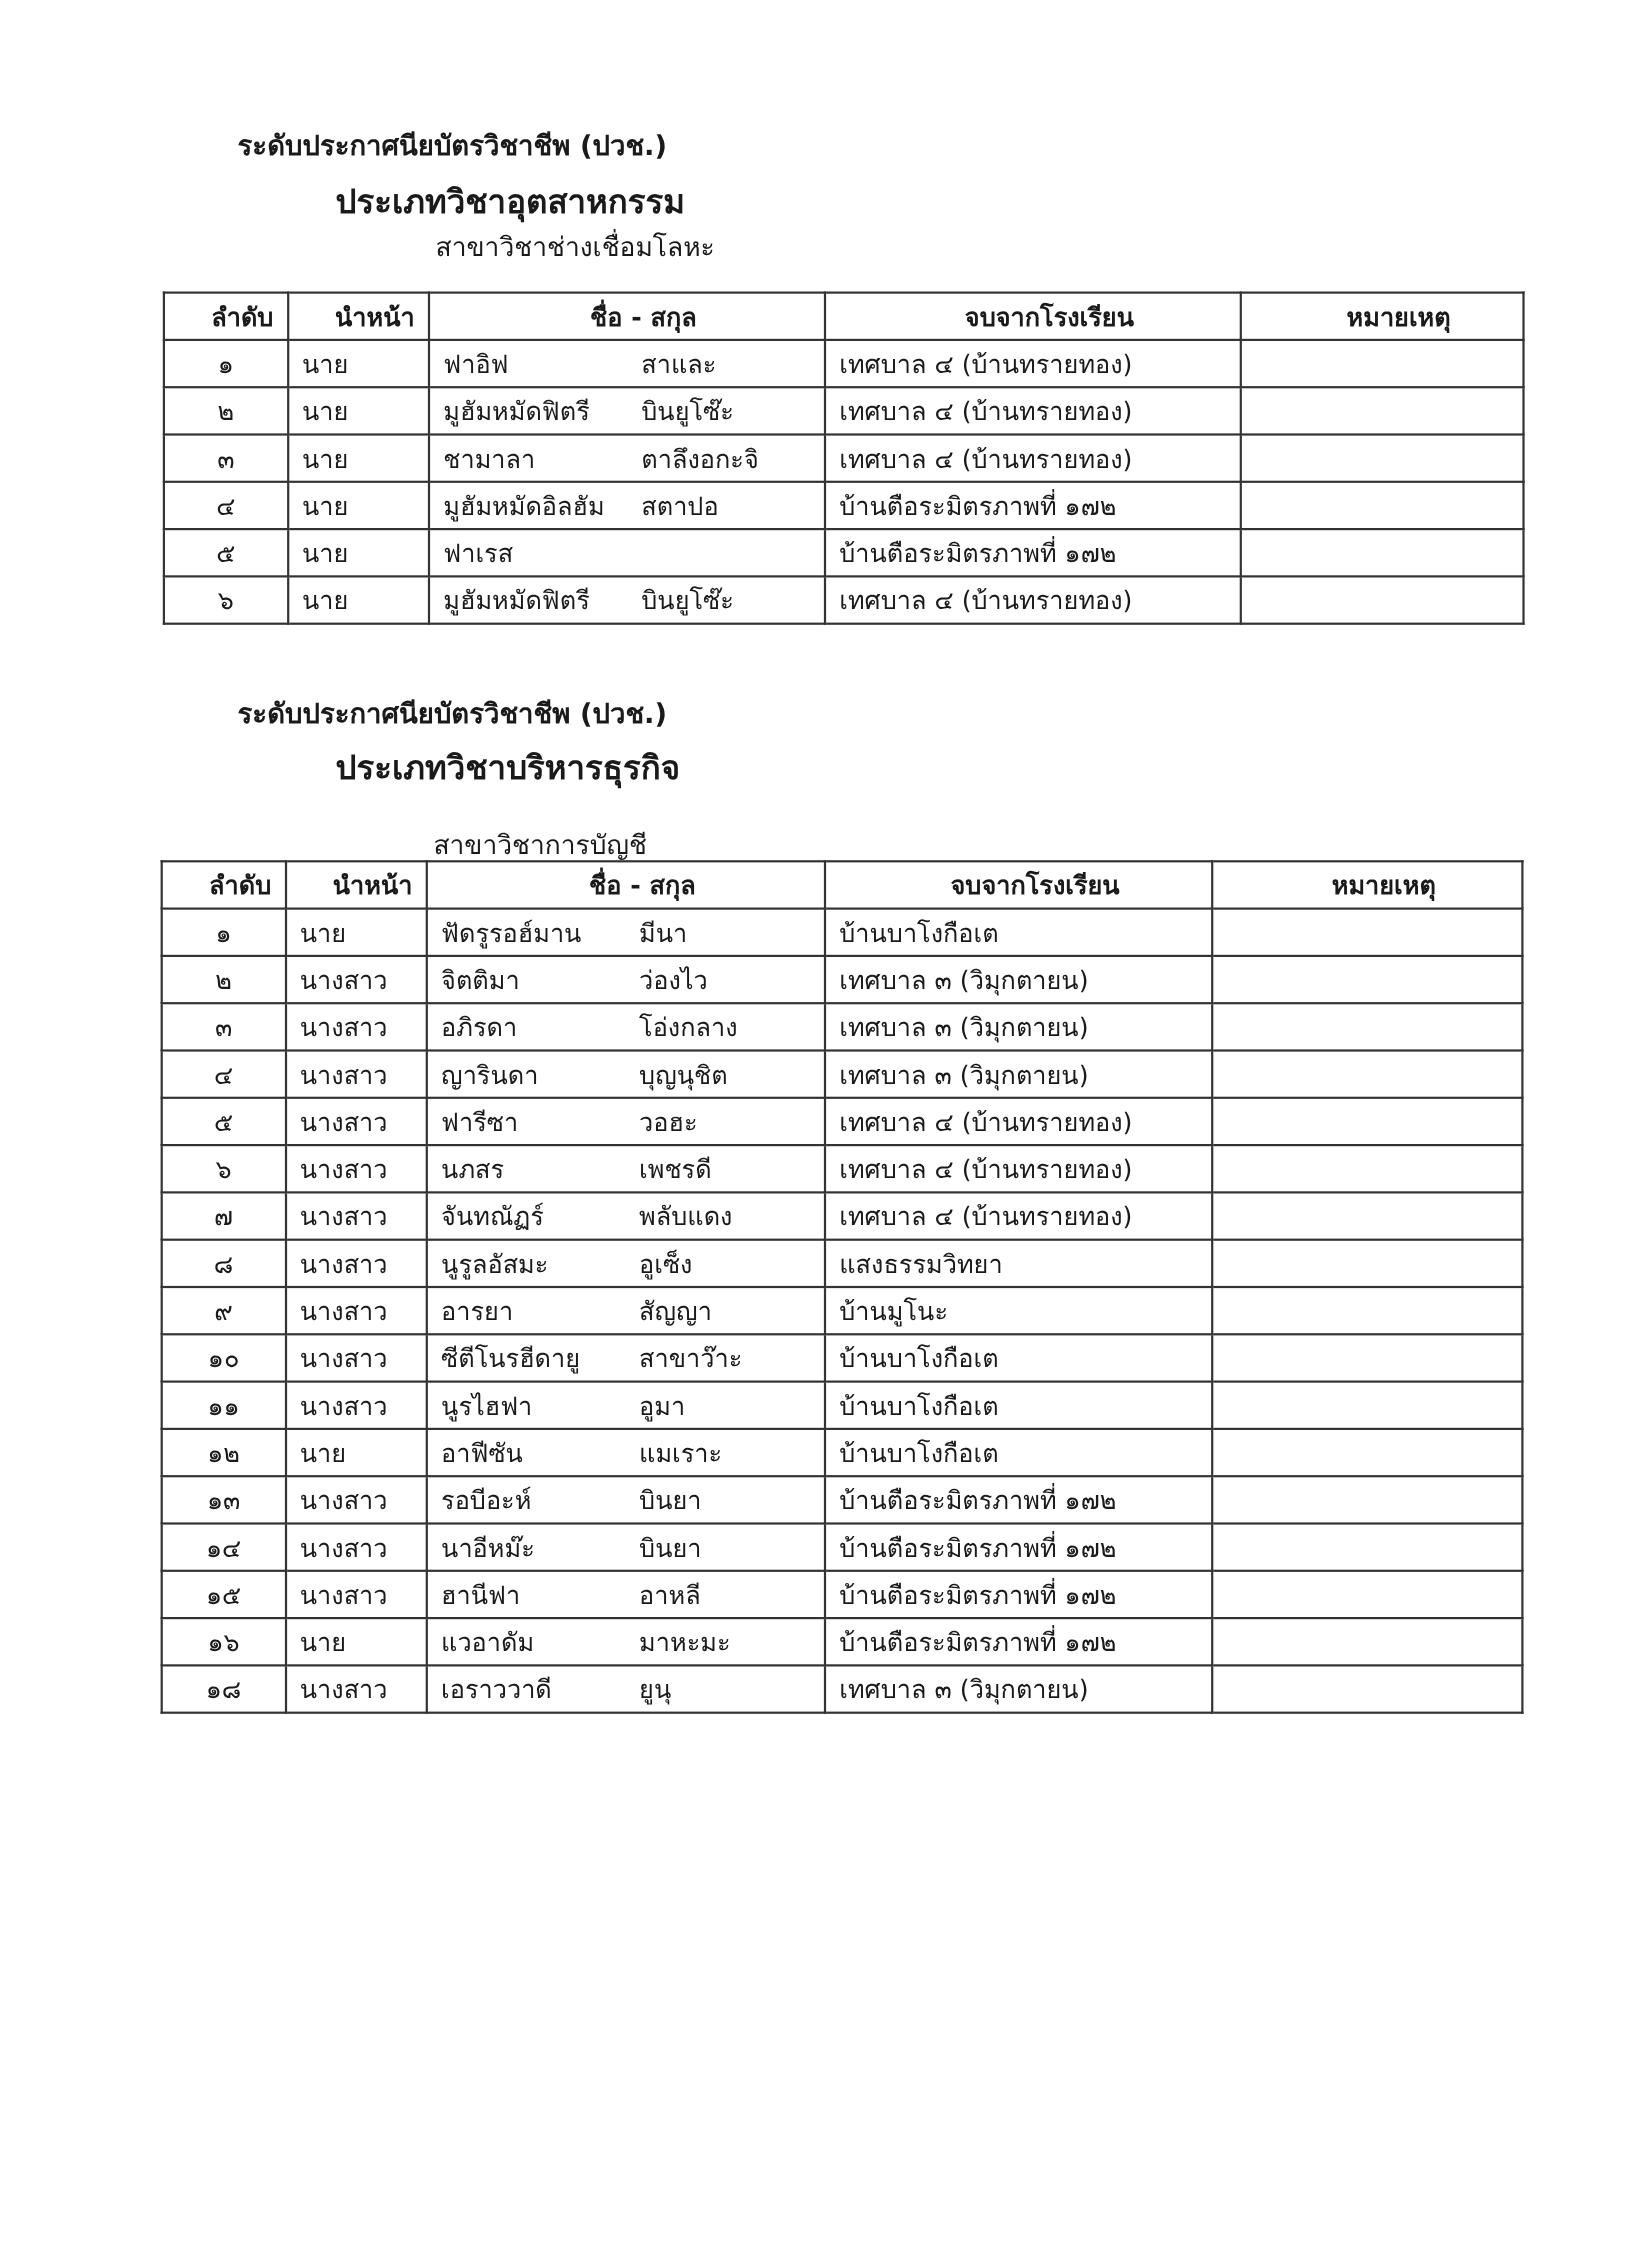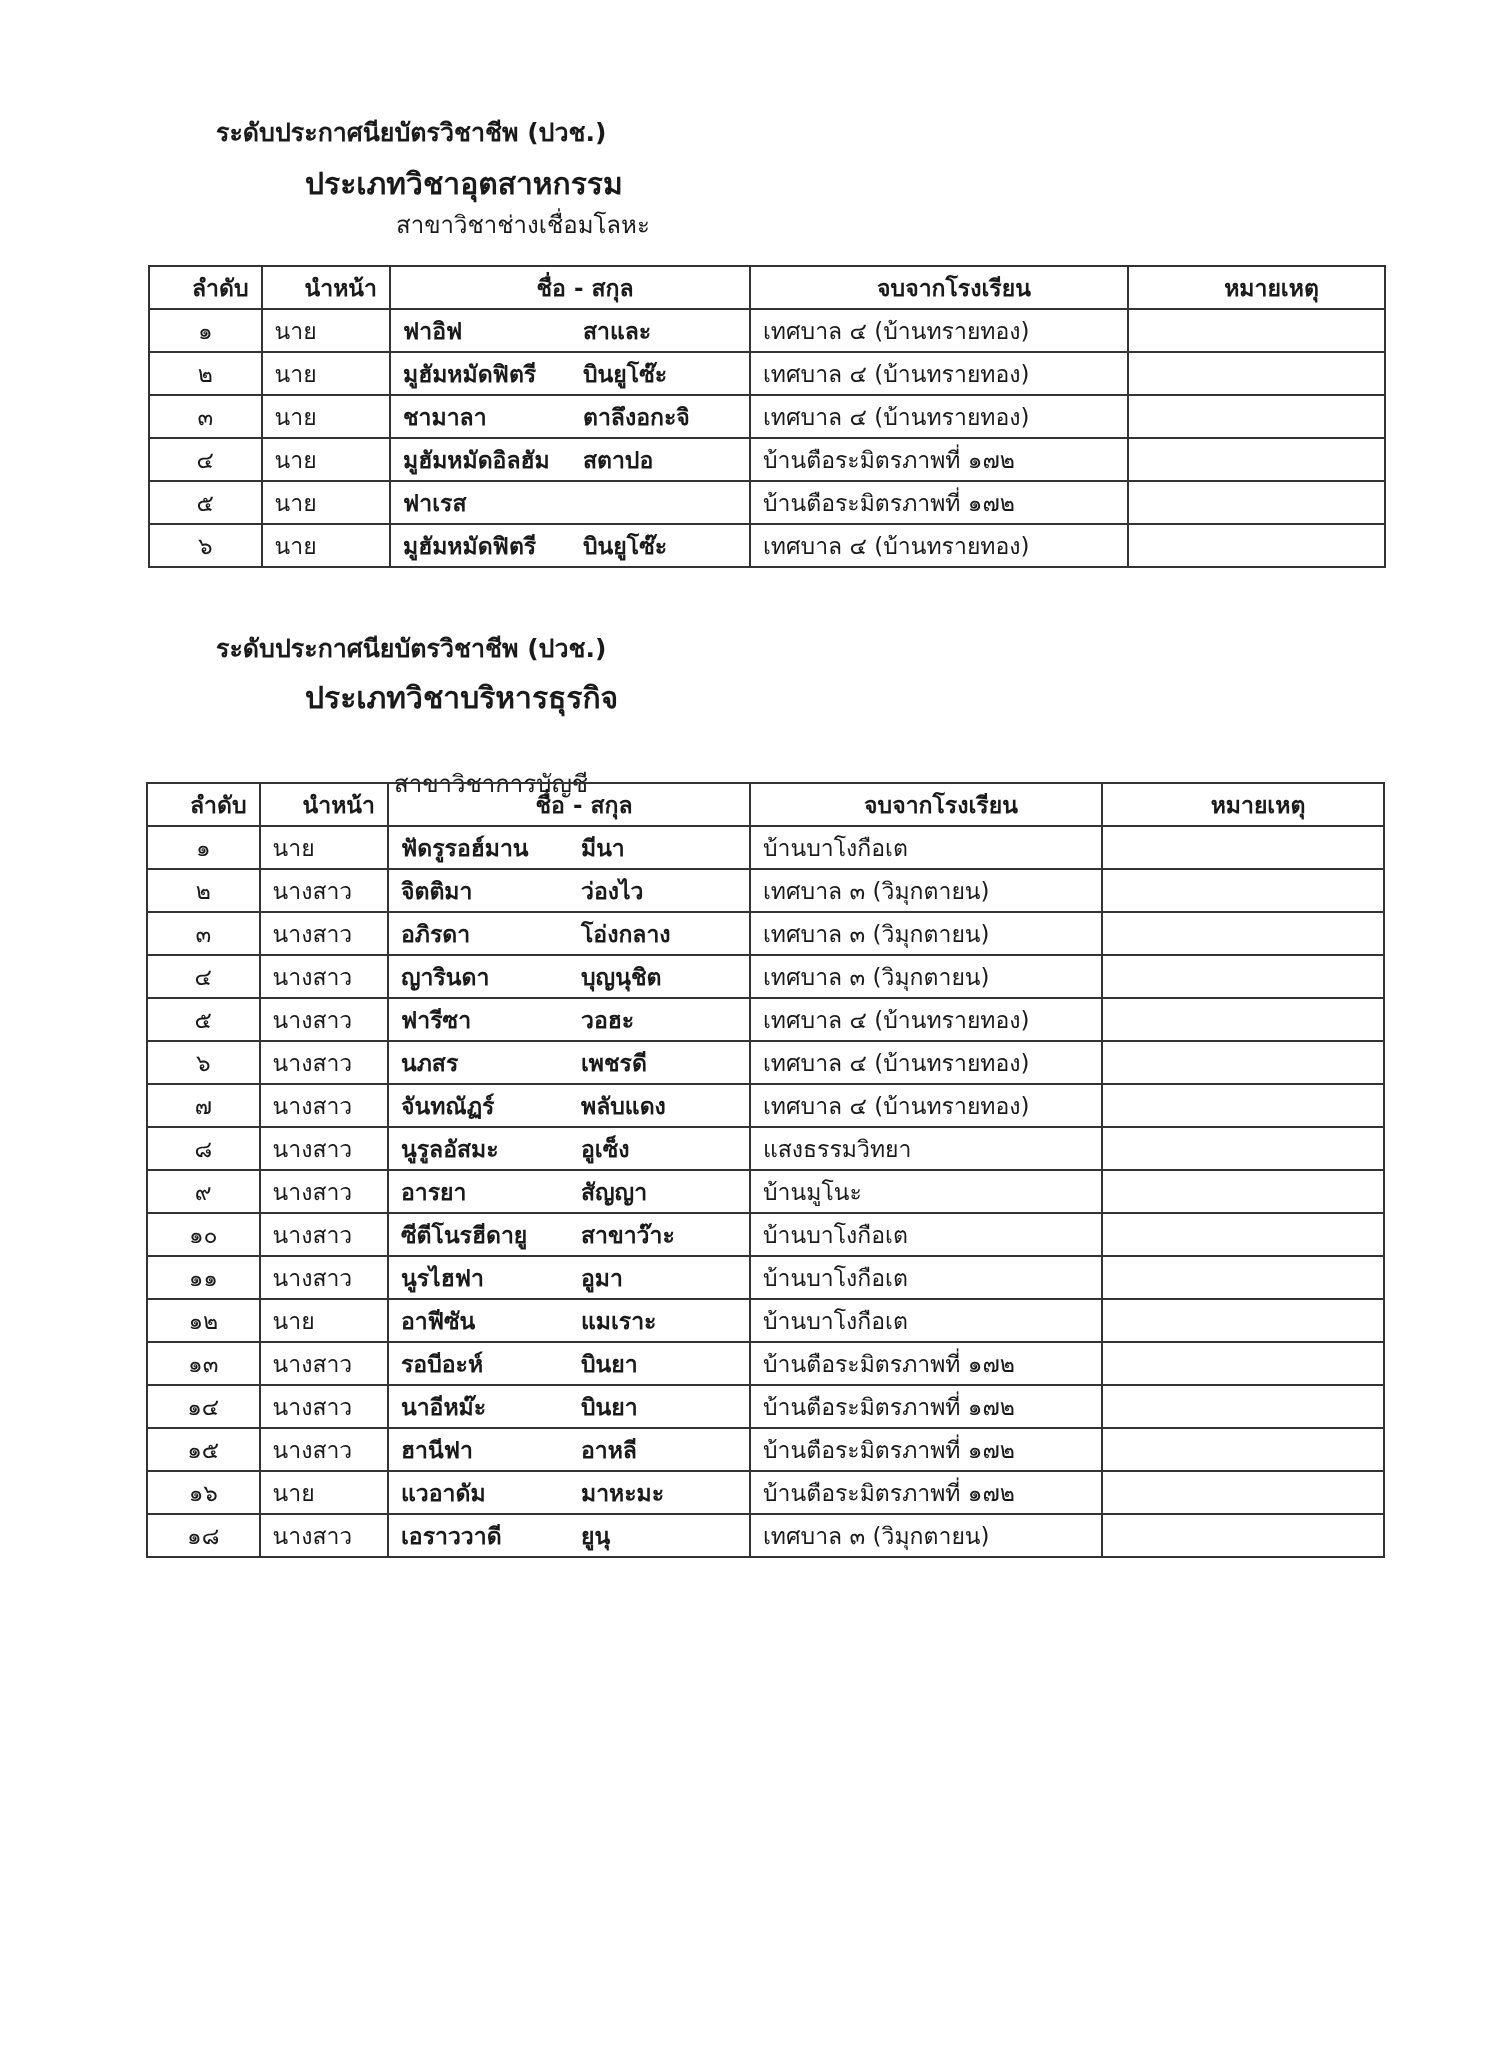--- a/index.html
+++ b/index.html
@@ -18,21 +18,21 @@
     font-size: 23px;
   }
   table.roster th, table.roster td {
     border: 2px solid #333;
     padding: 0 12px;
     white-space: nowrap;
     overflow: hidden;
   }
   table.roster th { font-weight: bold; text-align: center; padding-left: 42px; }
   table.roster td.c-no { text-align: center; }
-  table.roster td.c-name { padding-right: 16px; font-weight: bold; }
+  table.roster td.c-name { padding-right: 16px; }
   .first { display: inline-block; width: 180px; }
   .last { display: inline-block; }
 
   #t1 { left: 148px; top: 265px; }
   #t1 th, #t1 td { height: 41px; }
   #t2 { left: 146px; top: 782px; }
   #t2 th, #t2 td { height: 41px; }
 </style>
 </head>
 <body>
@@ -99,21 +99,21 @@
         <td>นาย</td>
         <td class="c-name"><span class="first">มูฮัมหมัดฟิตรี</span><span class="last">บินยูโซ๊ะ</span></td>
         <td>เทศบาล ๔ (บ้านทรายทอง)</td>
         <td></td>
       </tr>
     </tbody>
 </table>
 
 <div class="heading h-level" style="left:216px; top:628px;">ระดับประกาศนียบัตรวิชาชีพ (ปวช.)</div>
 <div class="heading h-type" style="left:305px; top:674px;">ประเภทวิชาบริหารธุรกิจ</div>
-<div class="heading h-branch" style="left:394px; top:764px;text-align:right;">สาขาวิชาการบัญชี</div>
+<div class="heading h-branch" style="left:394px; top:748px;text-align:right;">สาขาวิชาการบัญชี</div>
 
 <table class="roster" id="t2">
   <colgroup>
     <col style="width:90px">
       <col style="width:110px">
       <col style="width:362px">
       <col style="width:352px">
       <col style="width:282px">
   </colgroup>
   <thead>

